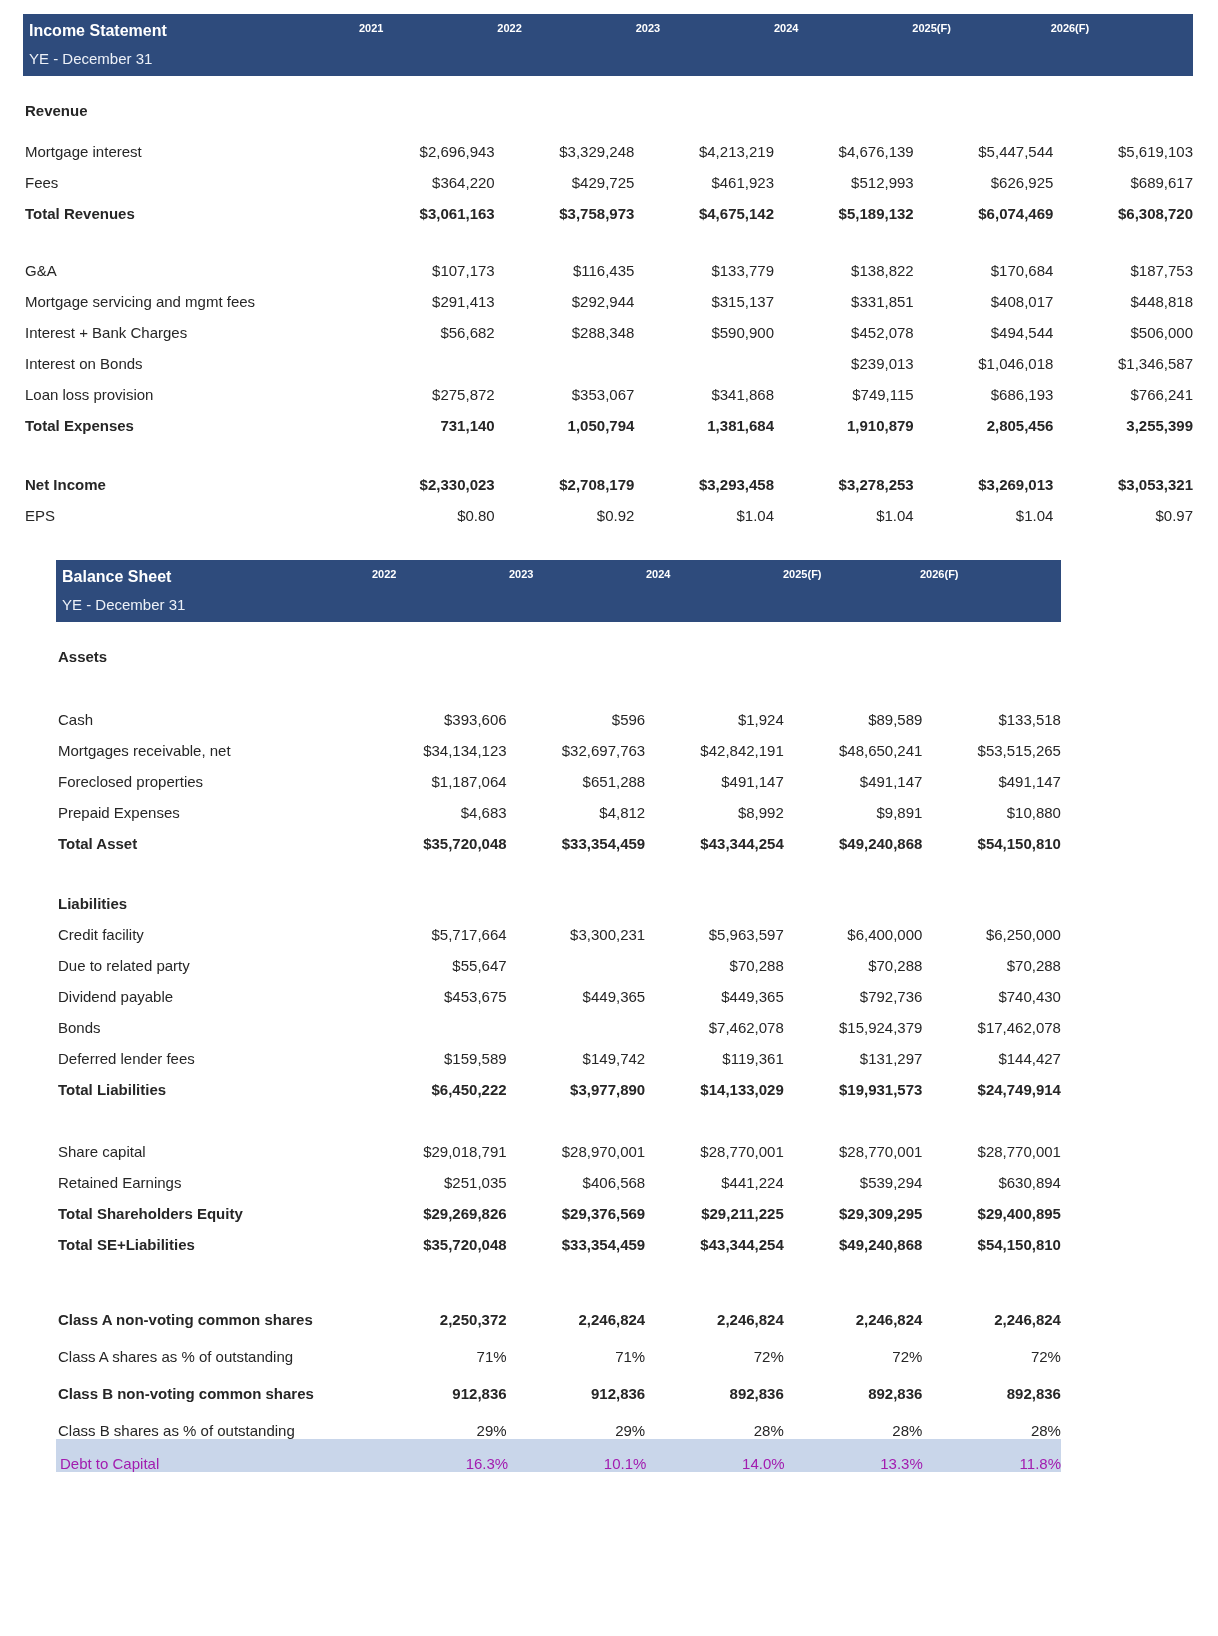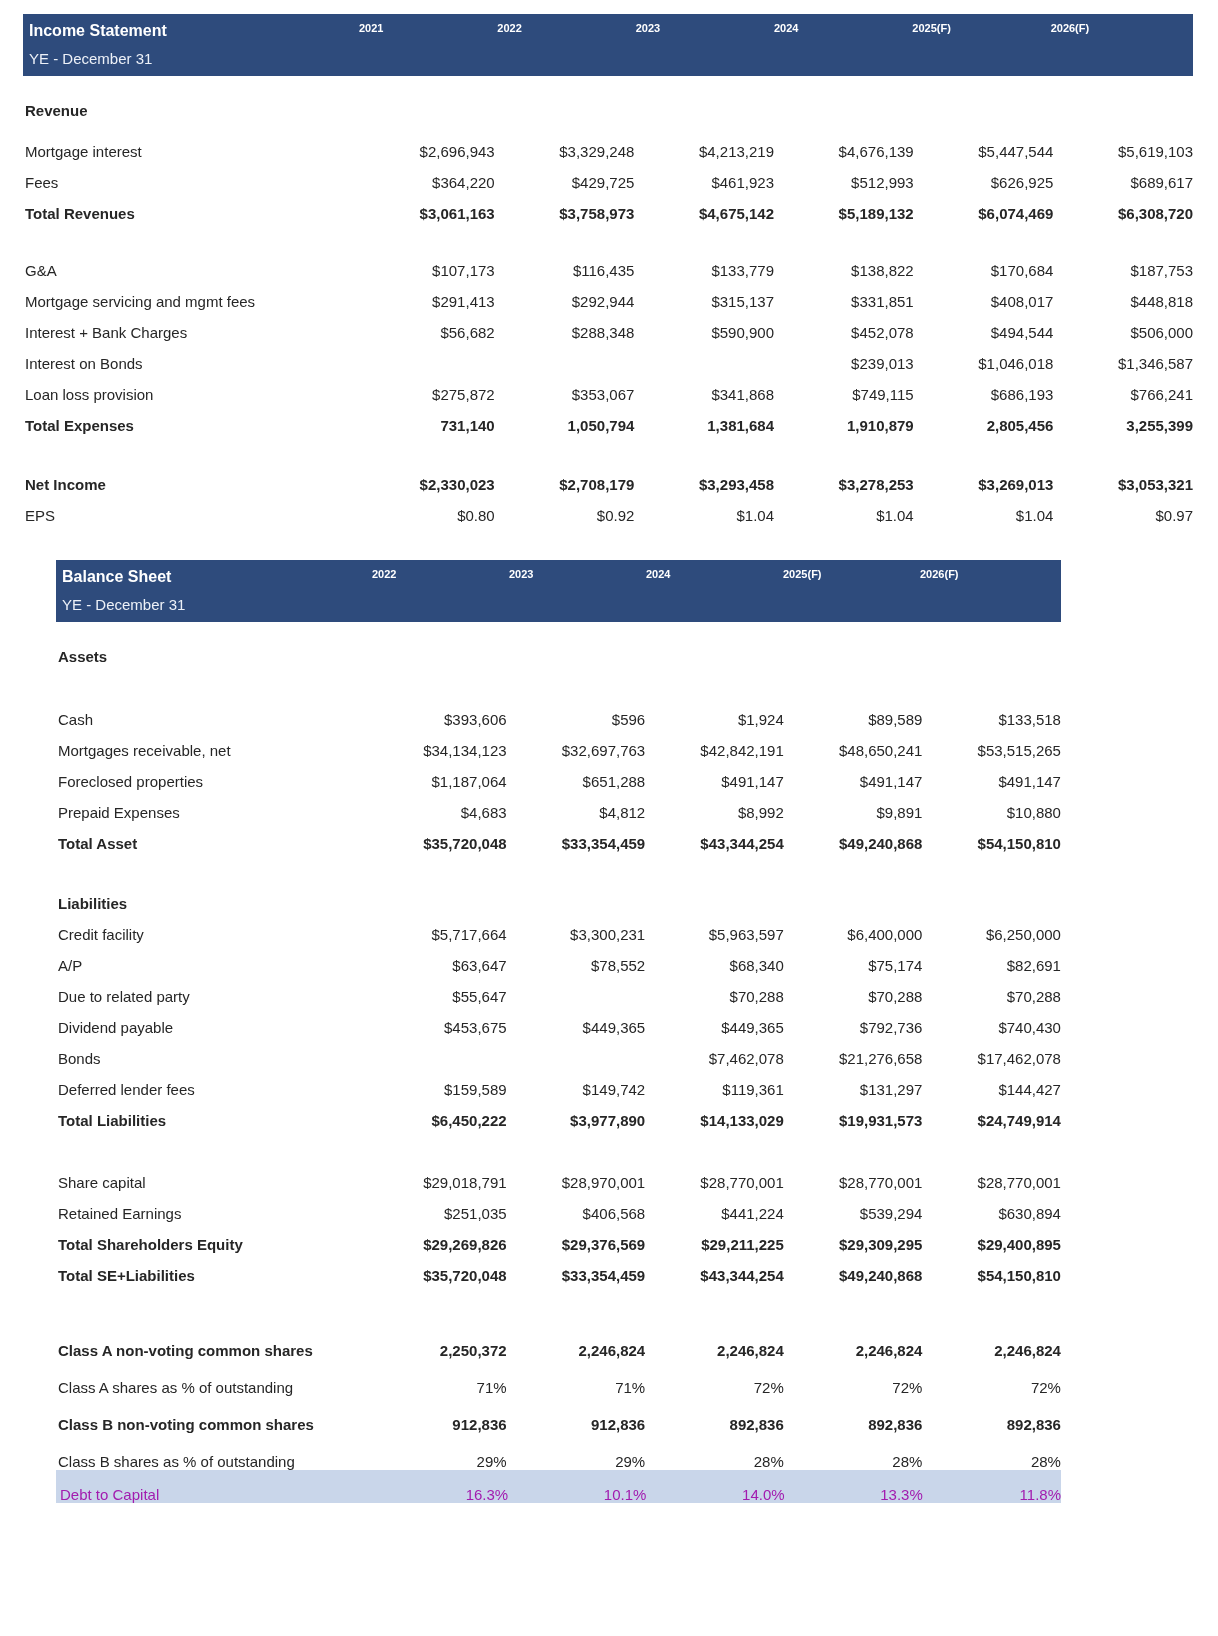--- a/index.html
+++ b/index.html
@@ -234,49 +234,41 @@
         </div>
         <div class="row item">
           <div class="lab">Credit facility</div>
           <div class="val">$5,717,664</div>
           <div class="val">$3,300,231</div>
           <div class="val">$5,963,597</div>
           <div class="val">$6,400,000</div>
           <div class="val">$6,250,000</div>
         </div>
         <div class="row item">
-          <div class="lab">A/P</div>
-          <div class="val">$63,647</div>
-          <div class="val">$78,552</div>
-          <div class="val">$68,340</div>
-          <div class="val">$75,174</div>
-          <div class="val">$82,691</div>
-        </div>
-        <div class="row item">
           <div class="lab">Due to related party</div>
           <div class="val">$55,647</div>
           <div class="val"></div>
           <div class="val">$70,288</div>
           <div class="val">$70,288</div>
           <div class="val">$70,288</div>
         </div>
         <div class="row item">
           <div class="lab">Dividend payable</div>
           <div class="val">$453,675</div>
           <div class="val">$449,365</div>
           <div class="val">$449,365</div>
           <div class="val">$792,736</div>
           <div class="val">$740,430</div>
         </div>
         <div class="row item">
           <div class="lab">Bonds</div>
           <div class="val"></div>
           <div class="val"></div>
           <div class="val">$7,462,078</div>
-          <div class="val">$21,276,658</div>
+          <div class="val">$15,924,379</div>
           <div class="val">$17,462,078</div>
         </div>
         <div class="row item">
           <div class="lab">Deferred lender fees</div>
           <div class="val">$159,589</div>
           <div class="val">$149,742</div>
           <div class="val">$119,361</div>
           <div class="val">$131,297</div>
           <div class="val">$144,427</div>
         </div>

